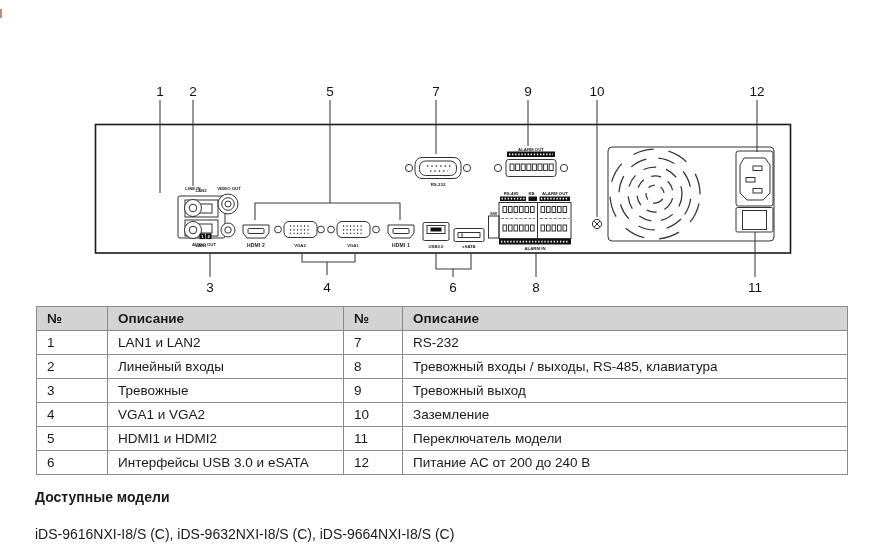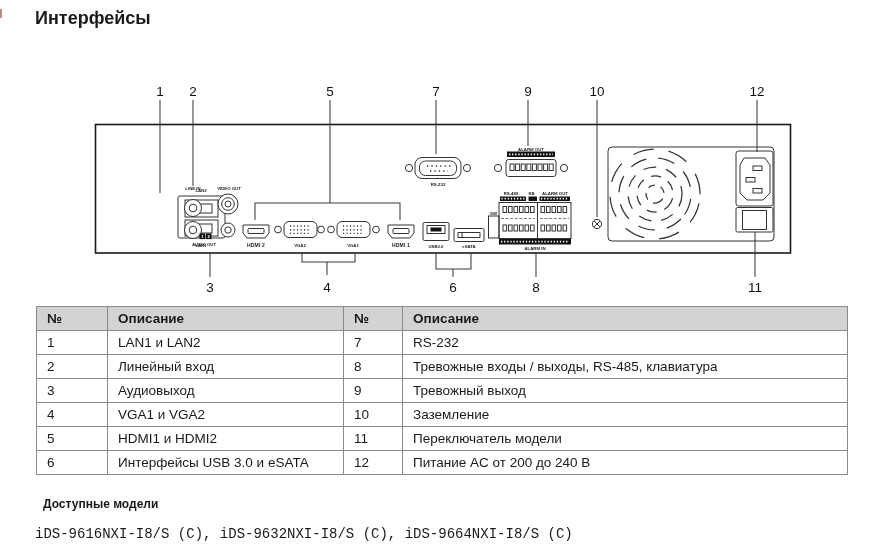--- a/index.html
+++ b/index.html
@@ -25,29 +25,28 @@
   .badge-t{font-size:4.2px;font-weight:bold;fill:#fff;text-anchor:middle;}
   .fanring{stroke:#333;stroke-width:1.25;fill:none;}
 
   
   .io-table{position:absolute;left:36px;top:306px;width:811px;border-collapse:collapse;
             table-layout:fixed;font-size:13.5px;}
   .io-table th,.io-table td{border:1px solid #8a8a8a;height:23px;padding:0 0 0 10px;
             text-align:left;vertical-align:middle;white-space:nowrap;overflow:hidden;}
   .io-table th{background:#d3d3d3;font-weight:bold;}
 
-  .models-heading{position:absolute;left:35px;top:489px;font-size:12px;font-weight:bold;margin:8px;}
-  .models-list{position:absolute;left:35px;top:526px;font-size:14px;margin:0;font-family:Liberation Mono, monospace;}
+  .models-heading{position:absolute;left:35px;top:489px;font-size:14px;font-weight:bold;margin:0;}
+  .models-list{position:absolute;left:35px;top:526px;font-size:14px;margin:0;}
 </style>
 </head>
 <body>
 
 <div class="page">
 
-  <h1 class="title">Интерфейсы</h1>
   <div class="artifact"></div>
 
   <svg class="diagram" width="895" height="300" viewBox="0 0 895 300" font-family="'Liberation Sans',sans-serif">
 
     <rect class="chassis" x="95.5" y="124.5" width="695" height="128.5"></rect>
 
     <g class="ln">
       <path d="M160,100 V193"></path>
       <path d="M193,100 V186"></path>
       <path d="M330,100 V203 M255,220 V203 H400 V220"></path>
@@ -265,27 +264,27 @@
     </thead>
     <tbody>
       <tr>
         <td>1</td>
         <td>LAN1 и LAN2</td>
         <td>7</td>
         <td>RS-232</td>
       </tr>
       <tr>
         <td>2</td>
-        <td>Линейный вход</td>
+        <td>Линейный входы</td>
         <td>8</td>
-        <td>Тревожные входы / выходы, RS-485, клавиатура</td>
+        <td>Тревожный входы / выходы, RS-485, клавиатура</td>
       </tr>
       <tr>
         <td>3</td>
-        <td>Аудиовыход</td>
+        <td>Тревожные</td>
         <td>9</td>
         <td>Тревожный выход</td>
       </tr>
       <tr>
         <td>4</td>
         <td>VGA1 и VGA2</td>
         <td>10</td>
         <td>Заземление</td>
       </tr>
       <tr>

